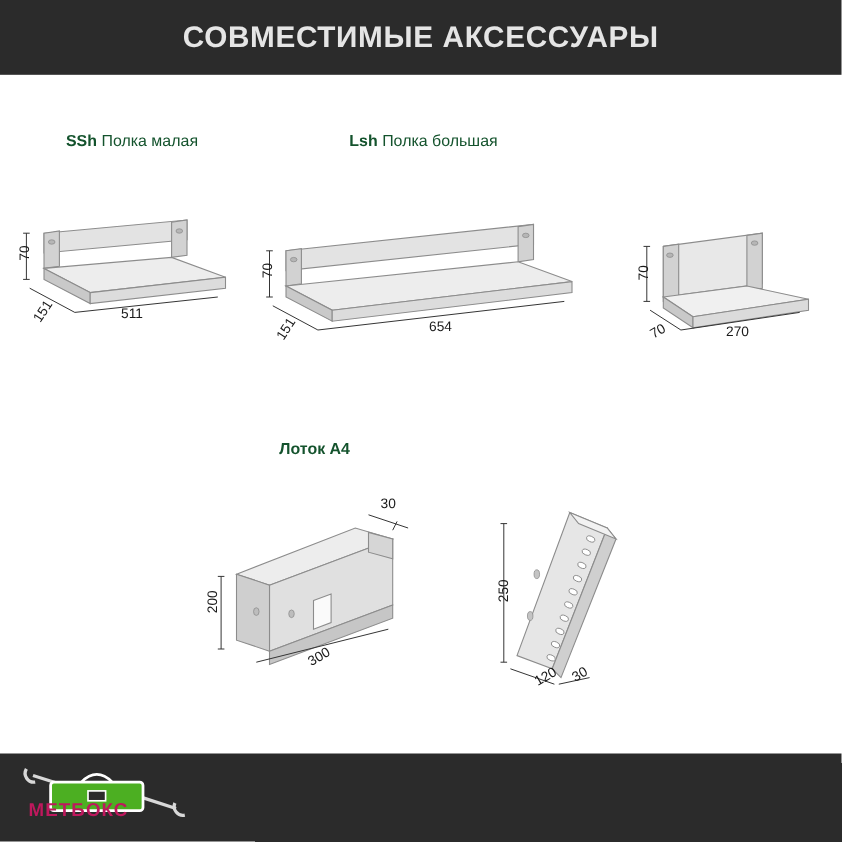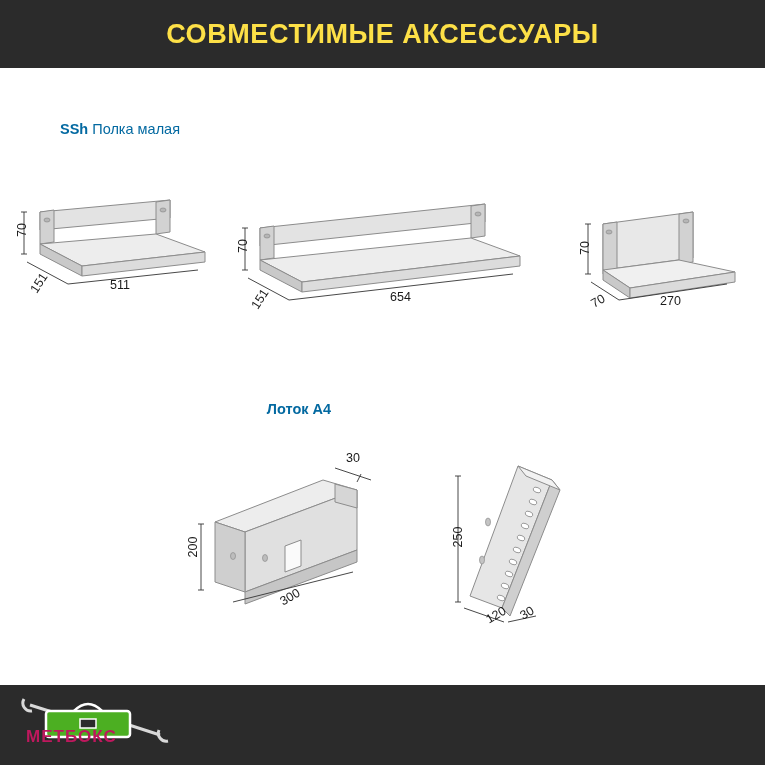--- a/index.html
+++ b/index.html
@@ -25,34 +25,34 @@
     left: 0;
     top: 0;
     width: 765px;
     height: 68px;
     background: #2b2b2b;
     display: flex;
     align-items: center;
     justify-content: center;
   }
   .header-title {
-    color: #fde047;
+    color: #e5e5e5;
     font-size: 27px;
     font-weight: bold;
     letter-spacing: 0.6px;
     text-align: left;
     white-space: nowrap;
   }
   
   .item {
     position: absolute;
   }
   .item-title {
     font-size: 14.5px;
-    color: #0369a1;
+    color: #14532d;
     text-align: center;
     line-height: 19px;
   }
   .item-title b {
     font-weight: bold;
   }
   .drawing {
     position: relative;
   }
   .dim {
@@ -139,20 +139,26 @@
       <line x1="11" y1="22" x2="17" y2="22" stroke="#333" stroke-width="0.9"></line>
       <line x1="11" y1="64" x2="17" y2="64" stroke="#333" stroke-width="0.9"></line>
       <line x1="17" y1="72" x2="58" y2="94" stroke="#333" stroke-width="0.9"></line>
       <line x1="58" y1="94" x2="188" y2="80" stroke="#333" stroke-width="0.9"></line>
     </svg>
     <div class="dim rot90" style="left:-8px; top:33px; width:40px; text-align:center;">70</div>
     <div class="dim rotdiag" style="left:9px; top:86px; width:40px; text-align:center;">151</div>
     <div class="dim" style="left:100px; top:88px;">511</div>
   </div>
 
+  <div class="item" style="left:270px; top:120px; width:230px;">
+    <div class="item-title">
+      <b>Lsh</b>
+      <span>Полка большая</span>
+    </div>
+  </div>
 
   <div class="drawing" style="position:absolute; left:235px; top:190px; width:300px; height:125px;">
     <svg width="300" height="125" viewBox="0 0 300 125">
       <polygon points="25,38 250,14 250,32 25,56" fill="#e3e3e3" stroke="#8c8c8c" stroke-width="1"></polygon>
       <polygon points="25,38 39,36 39,68 25,70" fill="#d2d2d2" stroke="#8c8c8c" stroke-width="1"></polygon>
       <polygon points="236,16 250,14 250,46 236,48" fill="#d2d2d2" stroke="#8c8c8c" stroke-width="1"></polygon>
       <polygon points="25,70 236,48 285,66 67,92" fill="#ededed" stroke="#8c8c8c" stroke-width="1"></polygon>
       <polygon points="25,70 67,92 67,102 25,80" fill="#c9c9c9" stroke="#8c8c8c" stroke-width="1"></polygon>
       <polygon points="67,92 285,66 285,76 67,102" fill="#dcdcdc" stroke="#8c8c8c" stroke-width="1"></polygon>
       <ellipse cx="32" cy="46" rx="3" ry="2" fill="#b6b6b6" stroke="#8c8c8c" stroke-width="0.7"></ellipse>
@@ -183,21 +189,21 @@
       <line x1="10" y1="34" x2="16" y2="34" stroke="#333" stroke-width="0.9"></line>
       <line x1="10" y1="84" x2="16" y2="84" stroke="#333" stroke-width="0.9"></line>
       <line x1="16" y1="92" x2="44" y2="110" stroke="#333" stroke-width="0.9"></line>
       <line x1="44" y1="110" x2="152" y2="94" stroke="#333" stroke-width="0.9"></line>
     </svg>
     <div class="dim rot90" style="left:-10px; top:51px; width:40px; text-align:center;">70</div>
     <div class="dim rotdiag2" style="left:3px; top:104px; width:40px; text-align:center;">70</div>
     <div class="dim" style="left:85px; top:104px;">270</div>
   </div>
 
-  <div class="item" style="left:199px; top:400px; width:200px;">
+  <div class="item" style="left:186px; top:400px; width:200px;">
     <div class="item-title">
       <b>Лоток</b>
       <b>A4</b>
     </div>
   </div>
 
   <div class="drawing" style="position:absolute; left:175px; top:450px; width:230px; height:175px;">
     <svg width="230" height="175" viewBox="0 0 230 175">
 
       <polygon points="40,72 148,30 182,40 70,82" fill="#ededed" stroke="#8c8c8c" stroke-width="1"></polygon>

